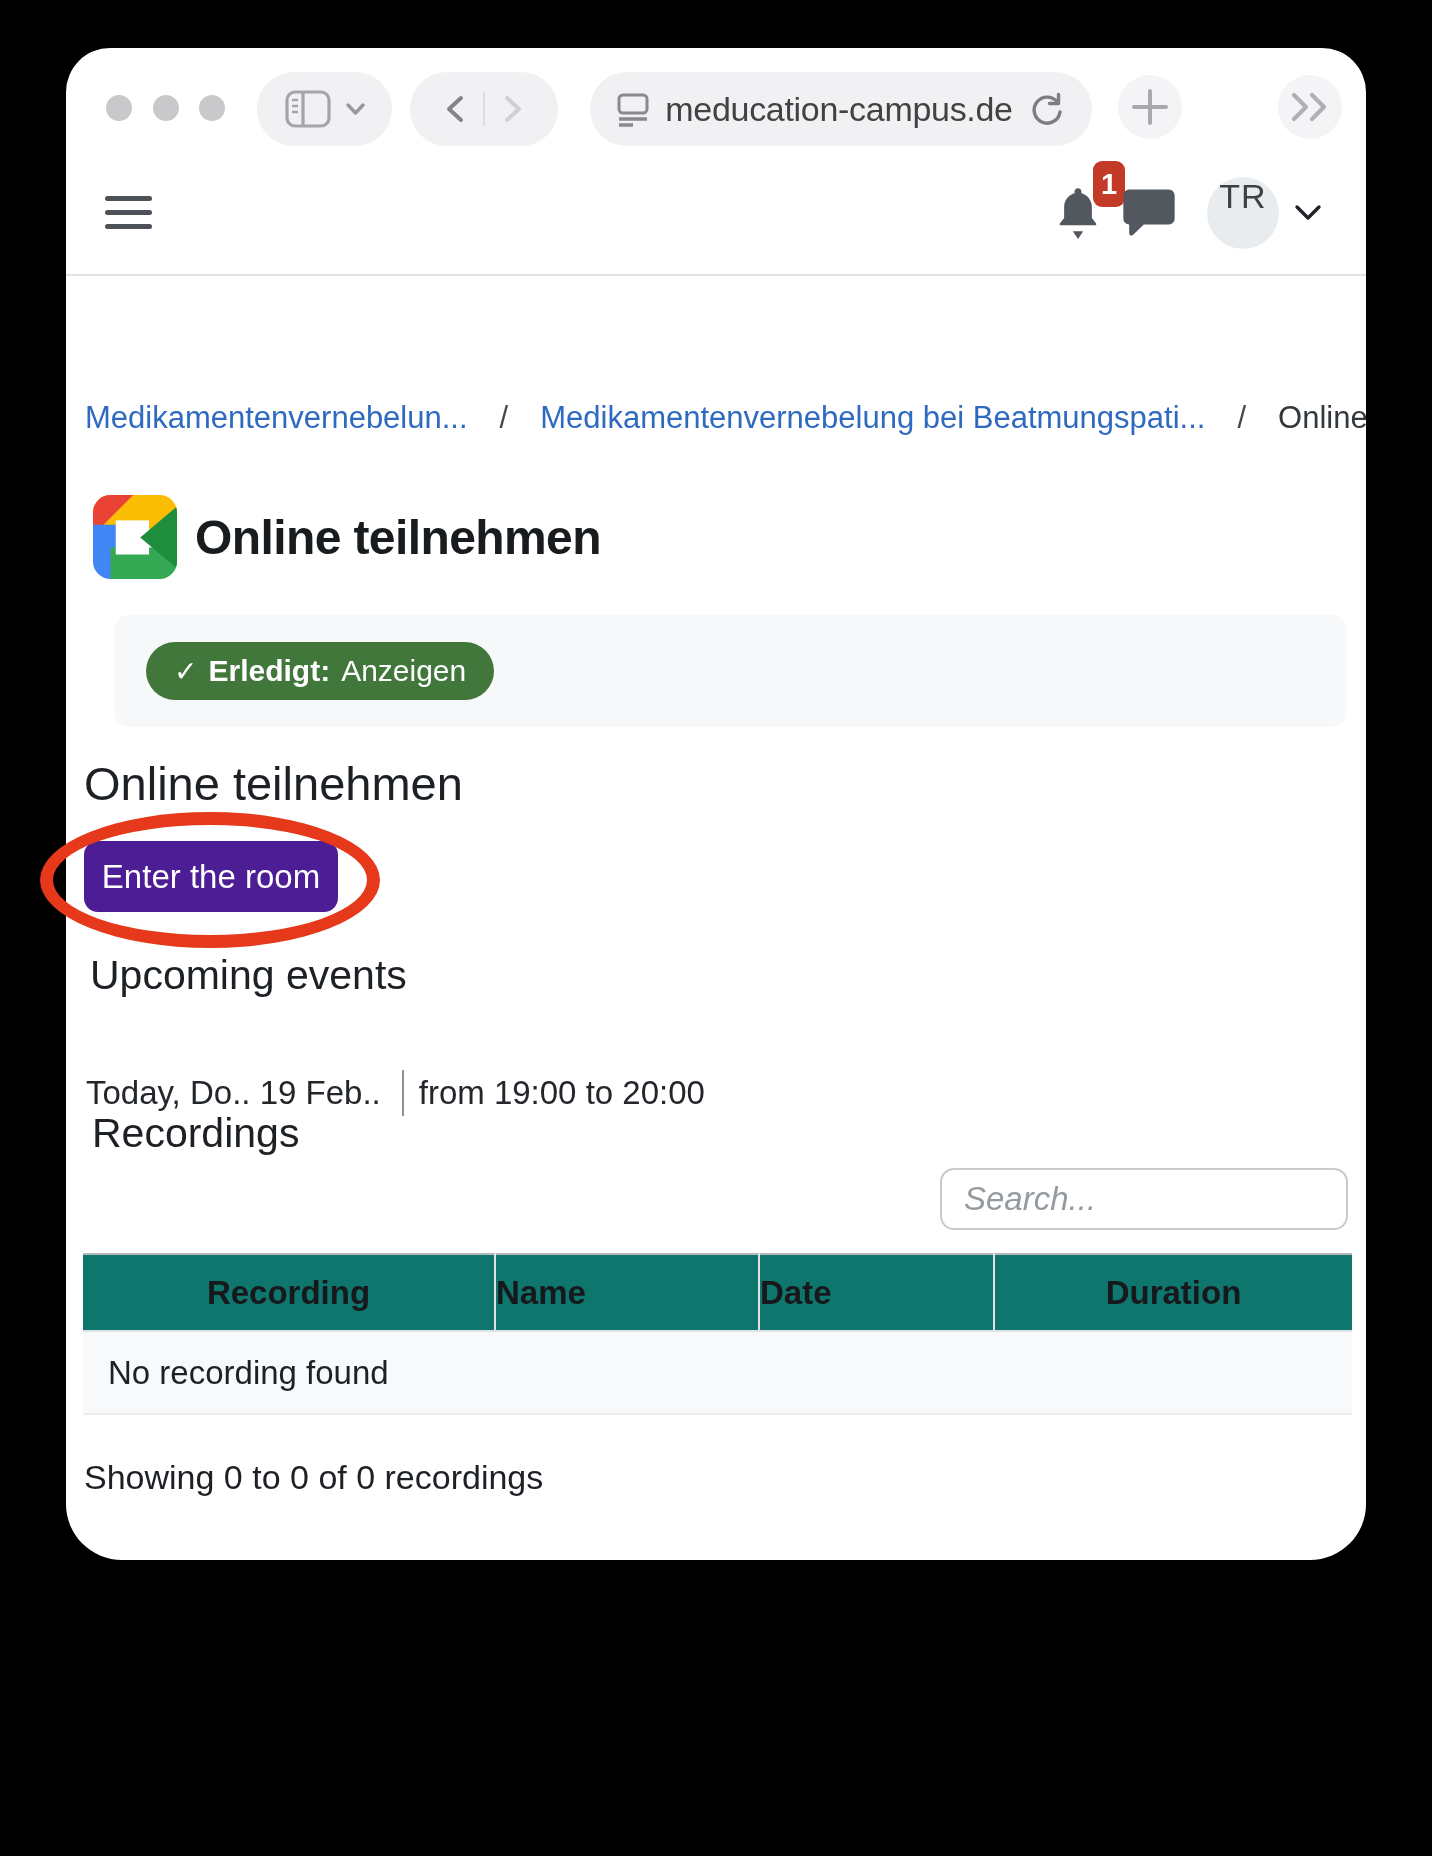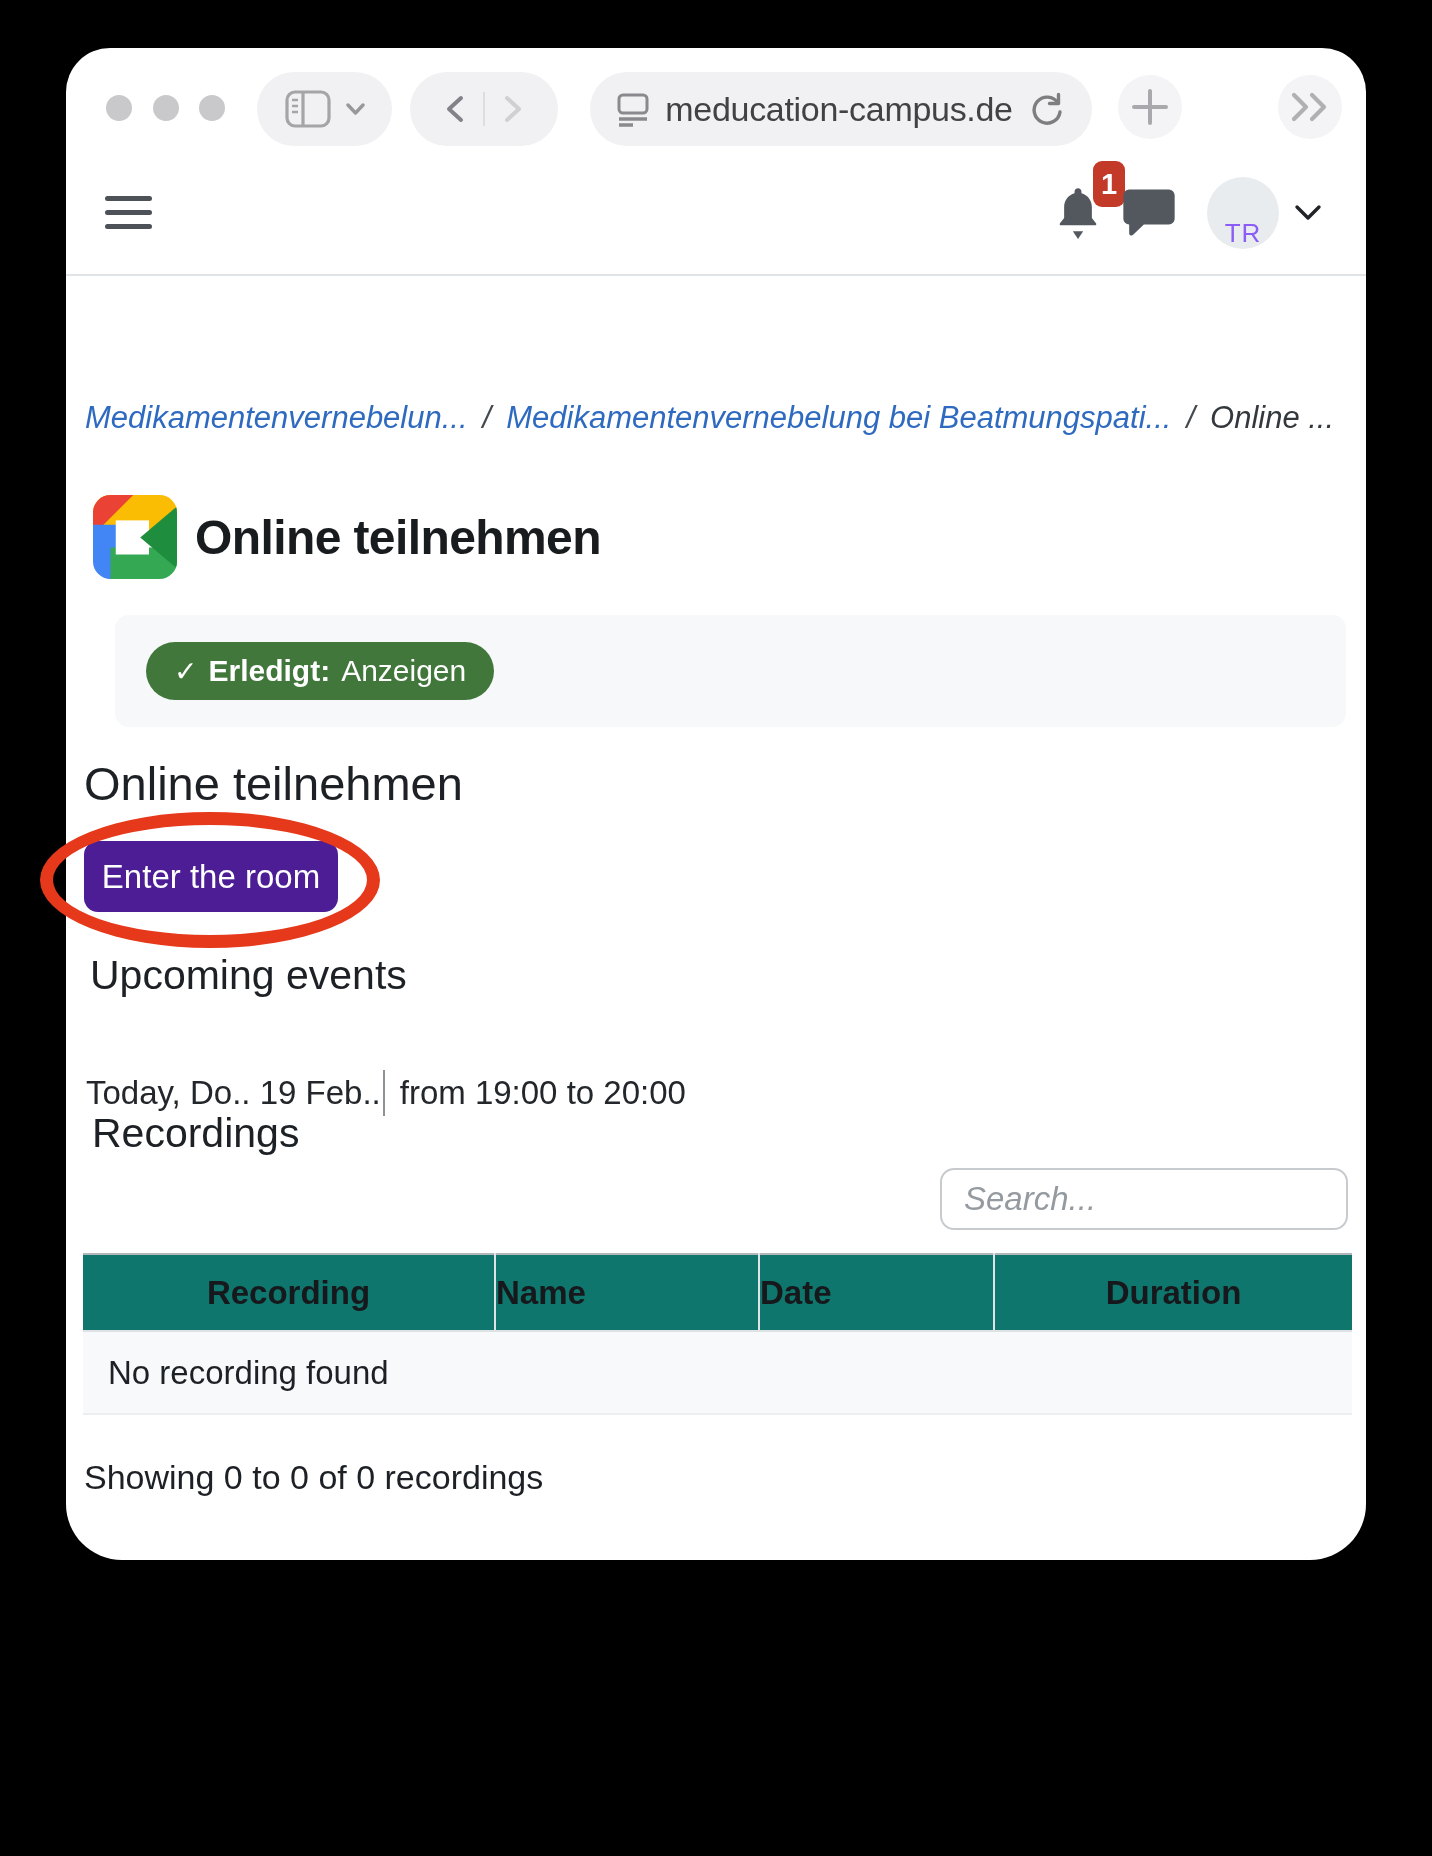--- a/index.html
+++ b/index.html
@@ -27,43 +27,43 @@
   .round-plus{left:1052px;} .round-more{left:1212px;}
   
   .hamburger{position:absolute;left:39px;top:146px;width:47px;height:38px;cursor:pointer;}
   .hamburger span{position:absolute;left:0;width:47px;height:5px;border-radius:3px;background:#4c5257;}
   .hamburger span:nth-child(1){top:2px}.hamburger span:nth-child(2){top:16px}.hamburger span:nth-child(3){top:30px}
   .notif{position:absolute;left:986px;top:136px;width:52px;height:58px;}
   .notif-badge{position:absolute;left:1027px;top:113px;min-width:32px;height:46px;border-radius:9px;
     background:#c43a28;color:#fff;font-size:29px;font-weight:700;display:flex;align-items:center;justify-content:center;}
   .chat-btn{position:absolute;left:1055px;top:139px;width:56px;height:54px;}
   .avatar{position:absolute;left:1141px;top:129px;width:72px;height:72px;border-radius:50%;background:#e9ecef;
-    display:flex;align-items:flex-end;justify-content:center;font-size:26px;color:#8b5cf6;letter-spacing:1px;}
+    display:flex;align-items:flex-start;justify-content:center;font-size:34px;color:#404040;letter-spacing:1px;}
   .user-caret{position:absolute;left:1228px;top:156px;}
   .navbar-border{position:absolute;left:0;top:226px;width:100%;height:2px;background:#e0e4e7;}
   
-  .breadcrumb{position:absolute;left:19px;top:352px;display:flex;gap:15px;align-items:baseline;font-size:31px;white-space:nowrap;font-style:italic;}
+  .breadcrumb{position:absolute;left:19px;top:352px;display:flex;gap:32px;align-items:baseline;font-size:31px;white-space:nowrap;}
   .crumb-link{color:#2e6ac0;}
   .crumb-sep{color:#44494e;}
   .crumb-current{color:#33383d;}
   .activity-head{position:absolute;left:27px;top:447px;display:flex;align-items:center;gap:18px;}
   .activity-title{font-size:48px;font-weight:700;color:#191c1f;letter-spacing:-0.6px;}
   .completion-box{position:absolute;left:49px;top:567px;width:1231px;height:112px;background:#f7f8f9;border-radius:14px;}
   .completion-badge{position:absolute;left:31px;top:27px;height:58px;border-radius:29px;background:#41773a;
     color:#fff;display:flex;align-items:center;padding:0 28px;gap:11px;font-size:30px;cursor:pointer;}
   .completion-label{font-weight:700;}
   .check{font-size:28px;}
   .room-heading{position:absolute;left:18px;top:708px;font-size:47px;font-weight:400;color:#1d2125;}
   .enter-button{position:absolute;left:18px;top:793px;width:254px;height:71px;border-radius:14px;border:none;
     background:#4c1d95;color:#fff;font-size:33px;font-family:inherit;display:flex;align-items:center;justify-content:center;cursor:pointer;}
   .annotation-ellipse{position:absolute;left:40px;top:812px;width:340px;height:136px;box-sizing:border-box;
     border:13px solid #e6391b;border-radius:50%;z-index:20;pointer-events:none;}
   .events-heading{position:absolute;left:18px;top:898px;font-size:41px;font-weight:400;color:#1d2125;}
   .event-line{position:absolute;left:20px;top:1022px;display:flex;align-items:center;font-size:33px;color:#23272b;}
-  .event-date{margin-right:2px;}
+  .event-date{margin-right:21px;}
   .event-sep{width:2px;height:46px;background:#8d9296;margin-right:15px;}
   .recordings-heading{position:absolute;left:18px;top:1054px;font-size:41px;font-weight:400;color:#1d2125;}
   .search-input{position:absolute;left:874px;top:1120px;width:408px;height:62px;box-sizing:border-box;
     border:2px solid #c8cbce;border-radius:14px;padding:0 22px;font-size:33px;color:#1d2125;font-family:inherit;outline:none;background:#fff;font-style:italic;}
   .search-input::placeholder{color:#949a9f;}
   .rec-table{position:absolute;left:17px;top:1205px;width:1263px;border-collapse:collapse;table-layout:fixed;}
   .rec-table{border-top:2px solid #b4b7ba;}
   .rec-table th{height:75px;font-size:33px;font-weight:700;color:#16181b;background:#0f766e;
     border-right:2px solid #e0e3e6;border-bottom:2px solid #dfe2e5;padding:0;}
   .rec-table th:last-child{border-right:none;}

